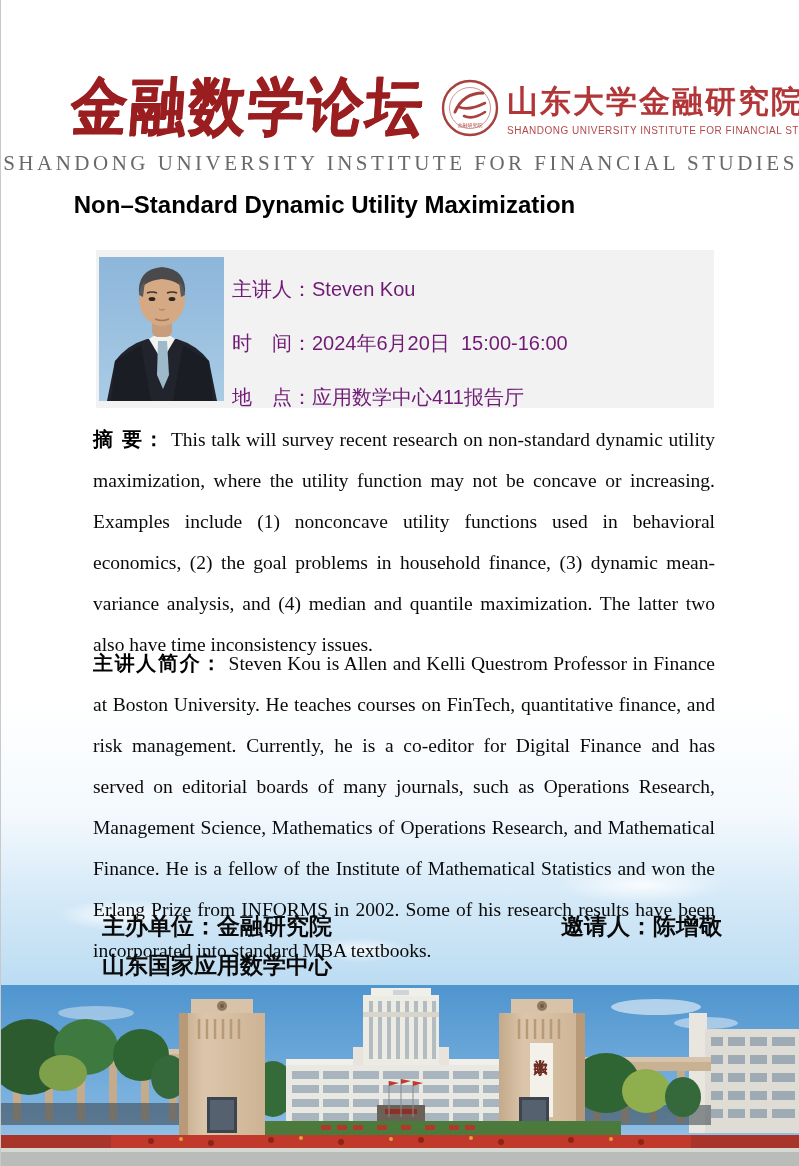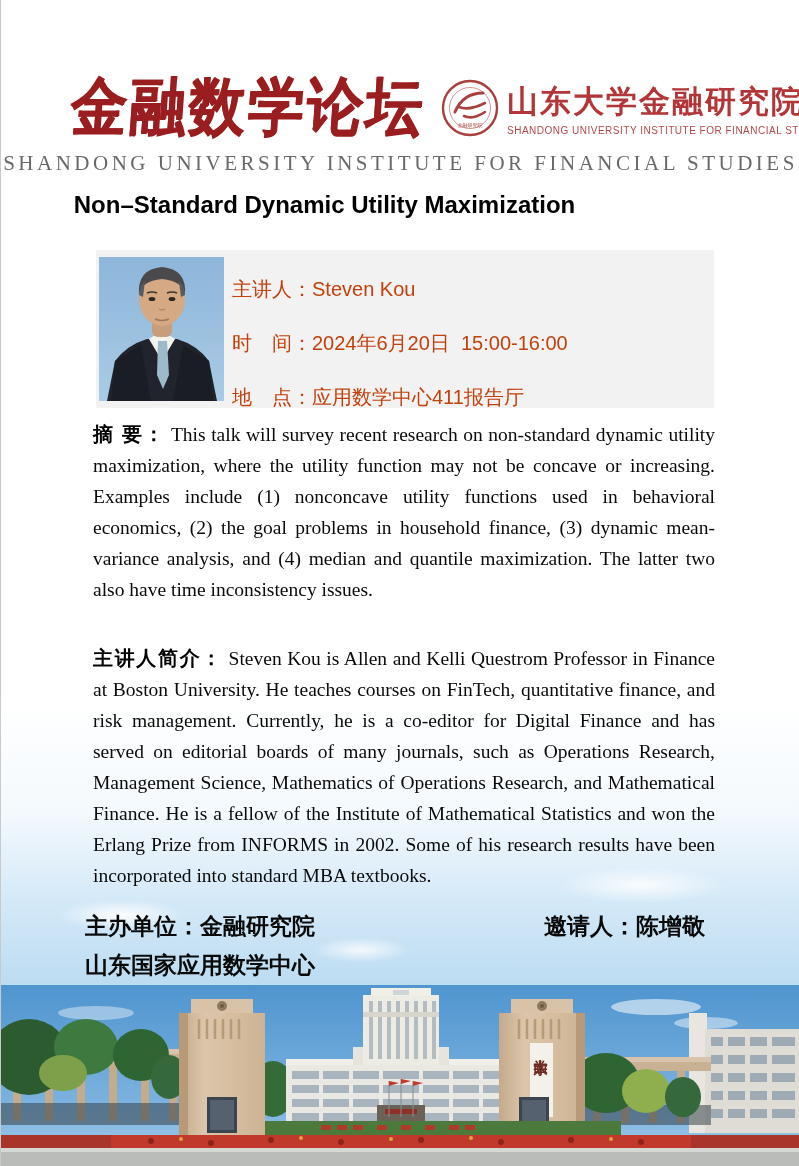--- a/index.html
+++ b/index.html
@@ -22,33 +22,33 @@
   .banner-en{
     position:absolute;top:151px;left:0;width:799px;text-align:center;z-index:2;
     font-family:"Liberation Serif",serif;font-size:21px;color:#696969;letter-spacing:3.5px;white-space:nowrap;
   }
   
   .talk-title{position:absolute;top:191px;left:0;width:647px;text-align:center;font-size:24px;font-weight:bold;color:#000;z-index:2;}
   
   .speaker-card{position:absolute;top:250px;left:95px;width:618px;height:158px;background:#f2f2f2;z-index:2;}
   .speaker-photo{position:absolute;top:7px;left:3px;width:125px;height:144px;display:block;}
   .speaker-info{position:absolute;left:136px;top:13px;display:flex;flex-direction:column;gap:13px;}
-  .info-row{display:flex;align-items:baseline;font-size:20px;color:#c2410c;line-height:29px;}
+  .info-row{display:flex;align-items:baseline;font-size:20px;color:#701a75;line-height:29px;}
   .info-label{white-space:pre;}
   .info-value{white-space:pre;margin-top:12px;}
   
   .para{
     position:absolute;left:92px;width:622px;margin:0;text-align:justify;z-index:2;
-    font-family:"Liberation Serif",serif;font-size:19.5px;line-height:31px;color:#0a0a0a;
+    font-family:"Liberation Serif",serif;font-size:19.5px;line-height:41px;color:#0a0a0a;
   }
   .para-label{font-family:"Liberation Sans",sans-serif;font-weight:bold;font-size:20px;color:#000;letter-spacing:1px;}
   .abstract-para{top:419px;}
   .bio-para{top:643px;}
   
-  .footer{position:absolute;top:911px;left:84px;width:620px;z-index:2;font-weight:bold;color:#0a0a0a;}
+  .footer{position:absolute;top:911px;left:101px;width:620px;z-index:2;font-weight:bold;color:#0a0a0a;}
   .footer-row1{display:flex;justify-content:space-between;font-size:23px;line-height:30px;}
   .footer-row2{margin-top:9px;font-size:23px;line-height:30px;}
   .footer-cell{white-space:pre;}
   
   .sky-fade{
     position:absolute;top:700px;left:0;width:799px;height:285px;z-index:0;pointer-events:none;
     background:
       radial-gradient(90px 22px at 120px 215px, rgba(255,255,255,0.95), rgba(255,255,255,0) 70%),
       radial-gradient(120px 26px at 640px 185px, rgba(255,255,255,0.85), rgba(255,255,255,0) 70%),
       radial-gradient(70px 18px at 360px 250px, rgba(255,255,255,0.8), rgba(255,255,255,0) 70%),

